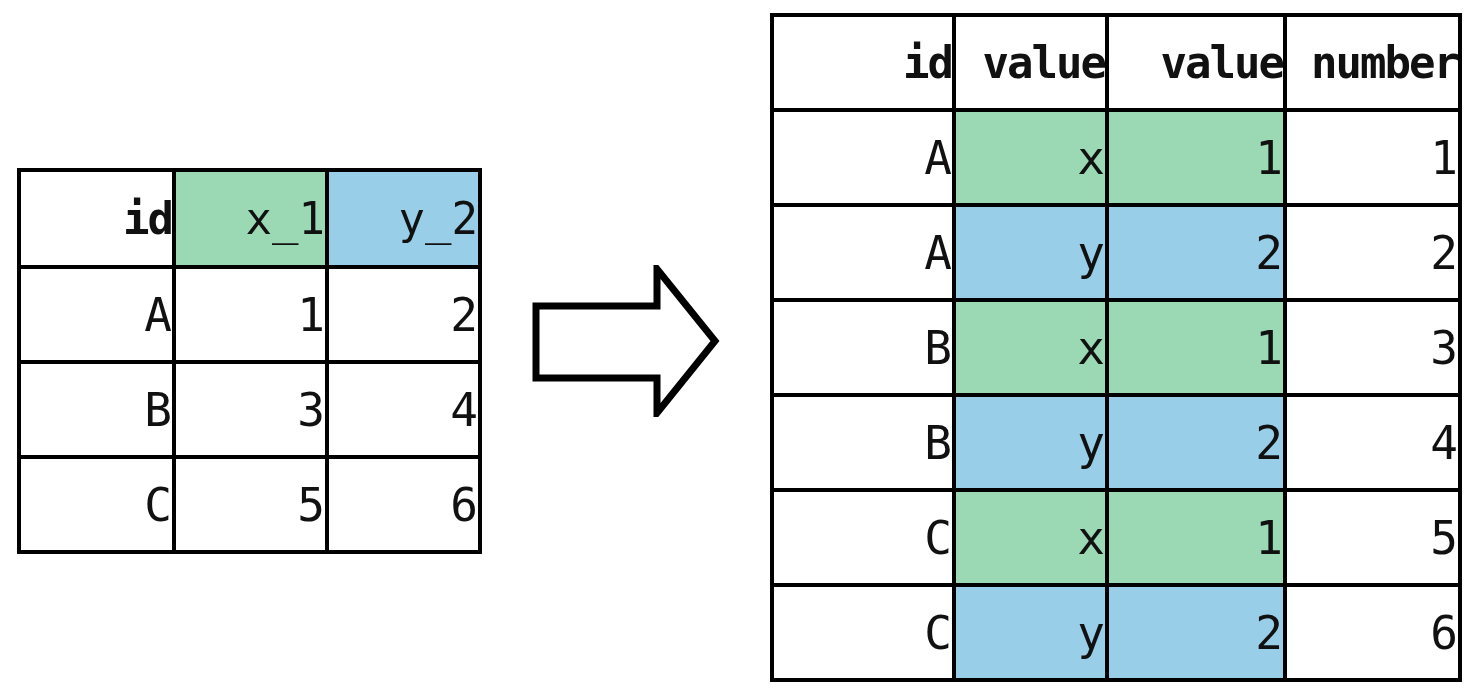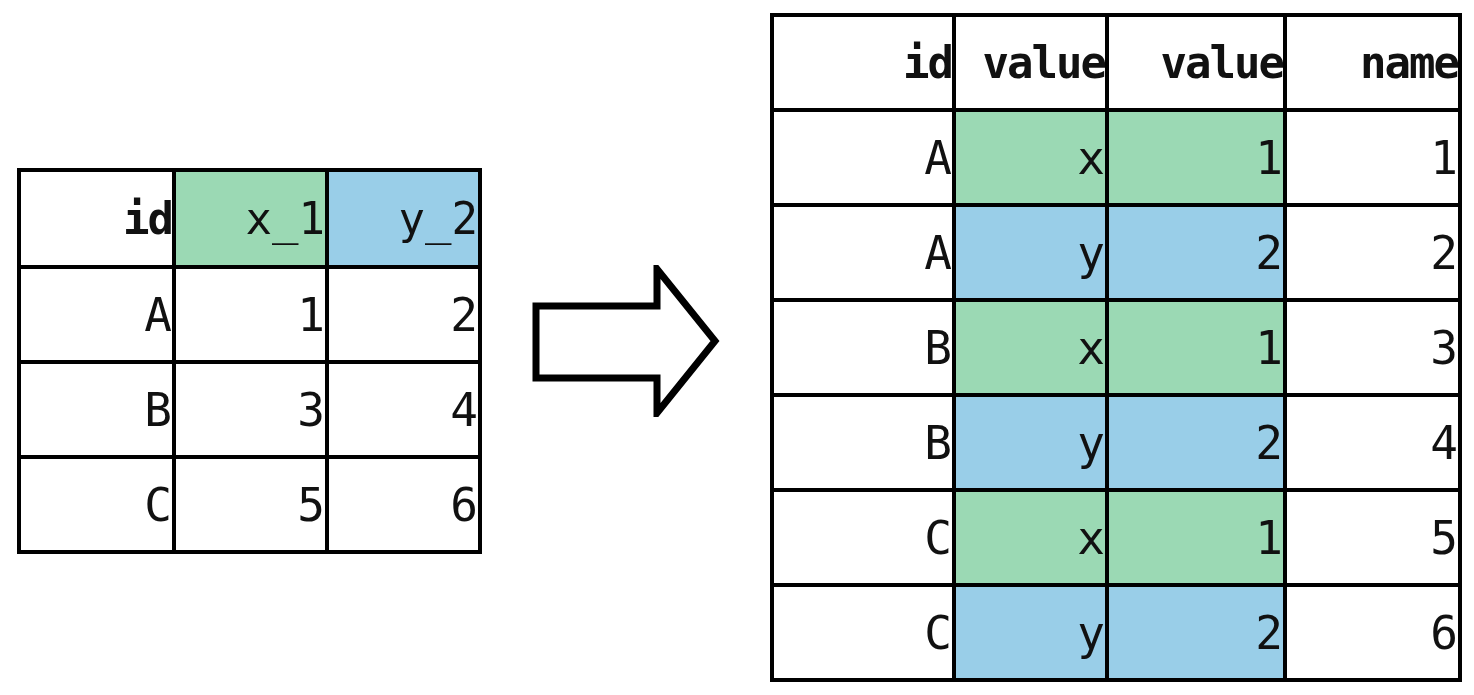--- a/index.html
+++ b/index.html
@@ -99,21 +99,21 @@
       <col style="width:182px">
         <col style="width:153px">
         <col style="width:178px">
         <col style="width:175px">
     </colgroup>
     <tbody>
         <tr>
       <th>id</th>
       <th>value</th>
       <th>value</th>
-      <th>name</th>
+      <th>number</th>
     </tr>
     <tr>
       <td>A</td>
       <td class="hl-green">x</td>
       <td class="hl-green">1</td>
       <td>1</td>
     </tr>
     <tr>
       <td>A</td>
       <td class="hl-blue">y</td>

